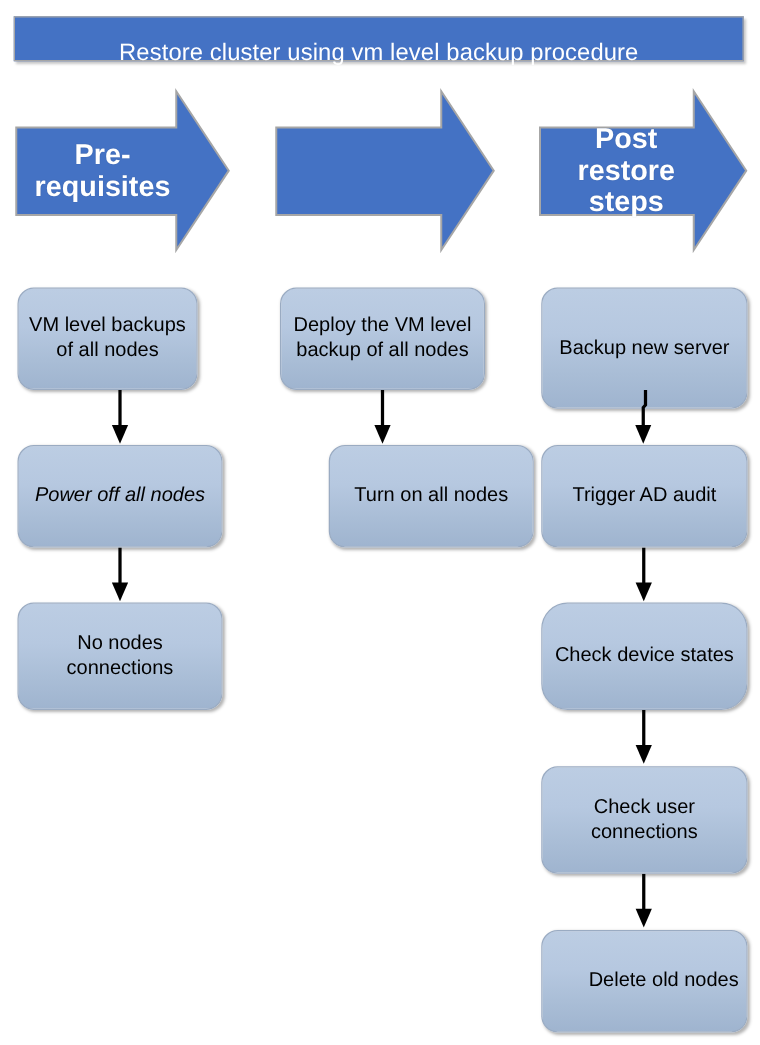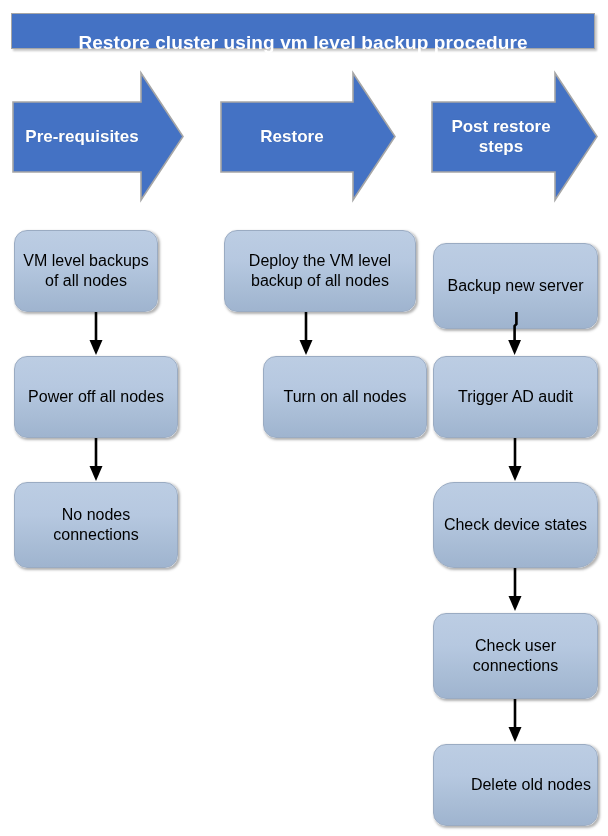--- a/index.html
+++ b/index.html
@@ -27,21 +27,21 @@
     border: 1px solid #a6a6a6;
     box-sizing: border-box;
     box-shadow: 2px 2px 2px rgba(0,0,0,0.22);
     display: flex;
     align-items: center;
     justify-content: center;
   }
   #title-banner .title-text {
     color: #ffffff;
     font-size: 19px;
-    font-weight: bold;
+    font-weight: normal;
     letter-spacing: 0.1px;
     white-space: nowrap;
     margin-top: 24px;
   }
 
   
   .stage-arrow {
     position: absolute;
     top: 72px;
     height: 129px;
@@ -55,21 +55,21 @@
   }
   .stage-arrow .arrow-label {
     position: absolute;
     left: 0;
     top: 0;
     height: 129px;
     display: flex;
     align-items: center;
     justify-content: center;
     color: #ffffff;
-    font-size: 17px;
+    font-size: 23px;
     font-weight: bold;
     line-height: 1.12;
     text-align: center;
     pointer-events: none;
     text-shadow: 0px 0px 1px rgba(0,0,0,0.18);
   }
 
   #stage-arrow-1 { left: 12px;  width: 172px; }
   #stage-arrow-1 .arrow-label { width: 140px; }
   #stage-arrow-2 { left: 220px; width: 176px; }
@@ -112,72 +112,71 @@
   <svg width="172" height="129" viewBox="0 0 172 129">
     <polygon points="1,30 129,30 129,1 171,64.5 129,128 129,100 1,100" fill="#4472C4" stroke="#a6a6a6" stroke-width="1.6" stroke-linejoin="miter"></polygon>
   </svg>
   <div class="arrow-label">Pre-requisites</div>
 </div>
 
 <div class="stage-arrow" id="stage-arrow-2">
   <svg width="176" height="129" viewBox="0 0 176 129">
     <polygon points="1,30 133,30 133,1 175,64.5 133,128 133,100 1,100" fill="#4472C4" stroke="#a6a6a6" stroke-width="1.6" stroke-linejoin="miter"></polygon>
   </svg>
-  <div class="arrow-label">Restore</div>
 </div>
 
 <div class="stage-arrow" id="stage-arrow-3">
   <svg width="167" height="129" viewBox="0 0 167 129">
     <polygon points="1,30 124,30 124,1 166,64.5 124,128 124,100 1,100" fill="#4472C4" stroke="#a6a6a6" stroke-width="1.6" stroke-linejoin="miter"></polygon>
   </svg>
   <div class="arrow-label">Post restore steps</div>
 </div>
 
 <div class="process-box" style="left:14px; top:230px; width:144px; height:82px;">
   <span>VM level backups of all nodes</span>
 </div>
 
 <div class="connector" style="left:88px; top:312px; width:16px; height:44px;">
   <svg width="16" height="44" viewBox="0 0 16 44">
     <line x1="8" y1="0" x2="8" y2="30" stroke="#000000" stroke-width="2.6"></line>
     <polygon points="8,43 1.5,28 14.5,28" fill="#000000"></polygon>
   </svg>
 </div>
 
-<div class="process-box" style="left:14px; top:356px; width:164px; height:82px;">
+<div class="process-box" style="left:14px; top:356px; width:164px; height:82px;font-style:italic;">
   <span>Power off all nodes</span>
 </div>
 
 <div class="connector" style="left:88px; top:438px; width:16px; height:44px;">
   <svg width="16" height="44" viewBox="0 0 16 44">
     <line x1="8" y1="0" x2="8" y2="30" stroke="#000000" stroke-width="2.6"></line>
     <polygon points="8,43 1.5,28 14.5,28" fill="#000000"></polygon>
   </svg>
 </div>
 
 <div class="process-box" style="left:14px; top:482px; width:164px; height:86px;">
   <span>No nodes connections</span>
 </div>
 
-<div class="process-box" style="left:224px; top:230px; width:192px; height:82px;">
+<div class="process-box" style="left:224px; top:230px; width:164px; height:82px;">
   <span>Deploy the VM level backup of all nodes</span>
 </div>
 
 <div class="connector" style="left:298px; top:312px; width:16px; height:44px;">
   <svg width="16" height="44" viewBox="0 0 16 44">
     <line x1="8" y1="0" x2="8" y2="30" stroke="#000000" stroke-width="2.6"></line>
     <polygon points="8,43 1.5,28 14.5,28" fill="#000000"></polygon>
   </svg>
 </div>
 
 <div class="process-box" style="left:224px; top:356px; width:164px; height:82px;margin-left:39px;">
   <span>Turn on all nodes</span>
 </div>
 
-<div class="process-box" style="left:433px; top:243px; width:165px; height:86px;">
+<div class="process-box" style="left:433px; top:230px; width:165px; height:97px;">
   <span>Backup new server</span>
 </div>
 
 <div class="connector" style="left:507px; top:312px; width:16px; height:44px;">
   <svg width="16" height="44" viewBox="0 0 16 44">
     <path d="M9.4,0 L9.4,12 L7.6,14 L7.6,30" stroke="#000000" stroke-width="2.6" fill="none"></path>
     <polygon points="7.6,43 1.2,28 14,28" fill="#000000"></polygon>
   </svg>
 </div>
 

